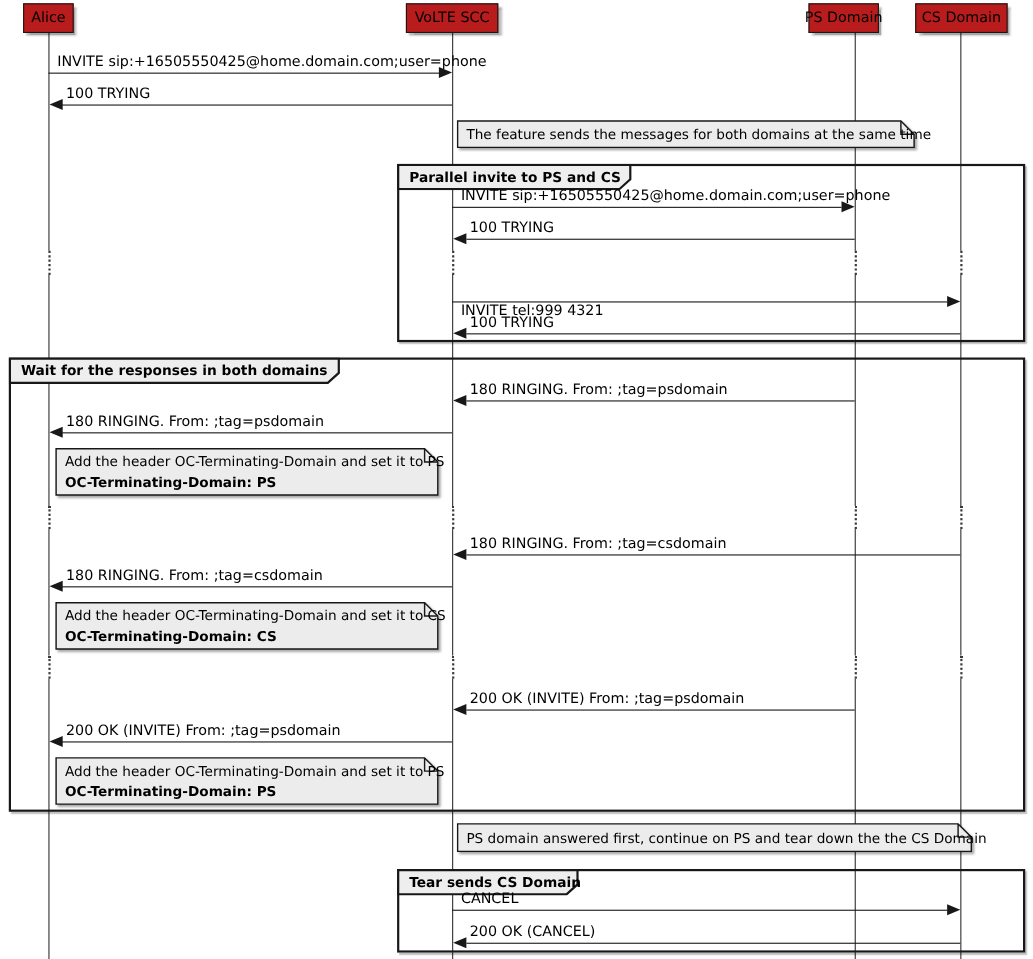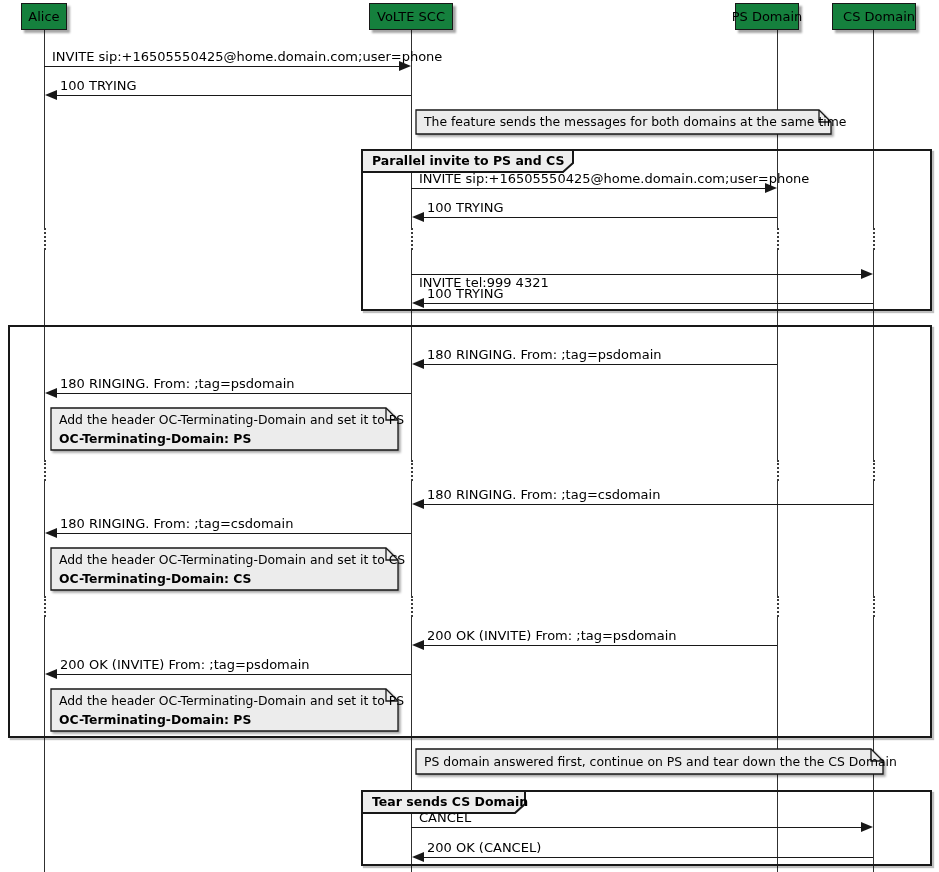--- a/index.html
+++ b/index.html
@@ -1,18 +1,18 @@
 <!DOCTYPE html>
 <html><head>
 <meta charset="utf-8">
 <style>
   html,body{margin:0;padding:0;background:#ffffff;}
   #diagram{position:relative;width:939px;height:872px;background:#ffffff;overflow:hidden;
            font-family:"DejaVu Sans","Liberation Sans",sans-serif;color:#000;}
-  .participant{position:absolute;box-sizing:border-box;top:3px;height:27px;background:#15803d;
+  .participant{position:absolute;box-sizing:border-box;top:3px;height:27px;background:#b91c1c;
                border:1.5px solid #181818;display:flex;align-items:center;justify-content:center;
                font-size:13px;white-space:nowrap;box-shadow:3px 3px 2px rgba(0,0,0,0.35);z-index:9;}
   .lifeline{position:absolute;top:30px;height:842px;width:1px;background:#303030;z-index:1;}
   .group{position:absolute;box-sizing:border-box;border:2px solid #181818;z-index:2;
          box-shadow:2px 2px 1px rgba(0,0,0,0.25);}
   .tab{position:absolute;z-index:3;}
   .tab svg{position:absolute;left:0;top:0;}
   .tab-label{position:absolute;left:11px;top:4px;font-weight:bold;font-size:12.5px;white-space:nowrap;}
   .delay{position:absolute;width:7px;background:#ffffff;display:flex;justify-content:center;z-index:4;}
   .delay-line{width:0;border-left:2px dotted #3a3a3a;height:100%;}
@@ -39,20 +39,26 @@
 
   <div class="group" style="left:361px;top:149px;width:571px;height:162px;"></div>
   <div class="tab" style="left:361px;top:149px;width:214px;height:16px;">
     <svg width="214" height="24" viewBox="0 0 214 24">
       <polygon points="1,1 212,1 212,14 202,23 1,23" fill="#EEEEEE" stroke="#181818" stroke-width="2"></polygon>
     </svg>
     <span class="tab-label">Parallel invite to PS and CS</span>
   </div>
 
   <div class="group" style="left:8px;top:325px;width:924px;height:413px;"></div>
+  <div class="tab" style="left:8px;top:325px;width:302px;height:24px;">
+    <svg width="302" height="24" viewBox="0 0 302 24">
+      <polygon points="1,1 300,1 300,14 290,23 1,23" fill="#EEEEEE" stroke="#181818" stroke-width="2"></polygon>
+    </svg>
+    <span class="tab-label">Wait for the responses in both domains</span>
+  </div>
 
   <div class="group" style="left:361px;top:790px;width:571px;height:76px;"></div>
   <div class="tab" style="left:361px;top:790px;width:166px;height:24px;">
     <svg width="166" height="24" viewBox="0 0 166 24">
       <polygon points="1,1 164,1 164,14 154,23 1,23" fill="#EEEEEE" stroke="#181818" stroke-width="2"></polygon>
     </svg>
     <span class="tab-label">Tear sends CS Domain</span>
   </div>
 
   <div class="delay" style="left:41px;top:228px;height:22px;">
@@ -205,17 +211,17 @@
 
   <div class="participant" style="left:21px;width:46px;">
     <span>Alice</span>
   </div>
   <div class="participant" style="left:369px;width:84px;">
     <span>VoLTE SCC</span>
   </div>
   <div class="participant" style="left:735px;width:64px;">
     <span>PS Domain</span>
   </div>
-  <div class="participant" style="left:832px;width:84px;justify-content:flex-end;">
+  <div class="participant" style="left:832px;width:84px;">
     <span>CS Domain</span>
   </div>
 
 </div>
 
 </body></html>

